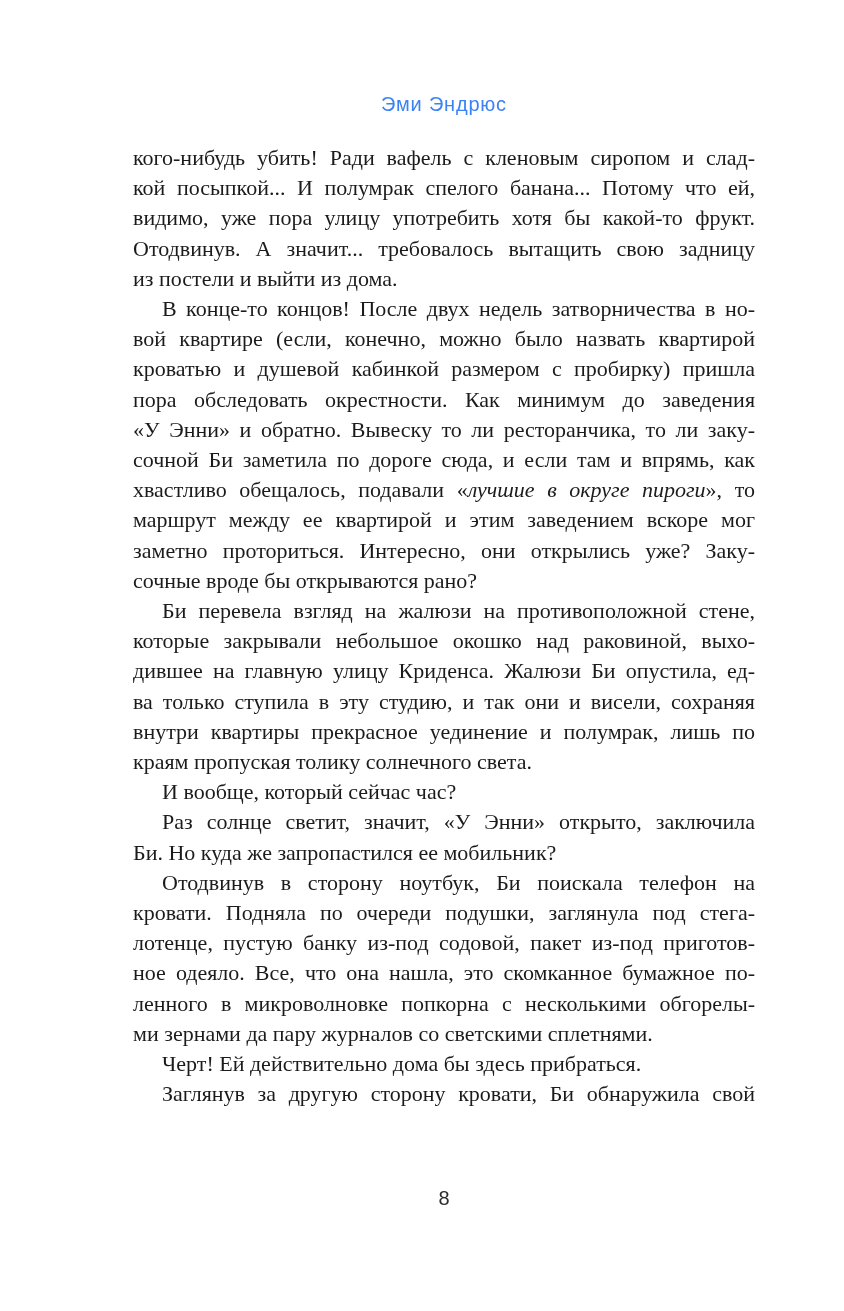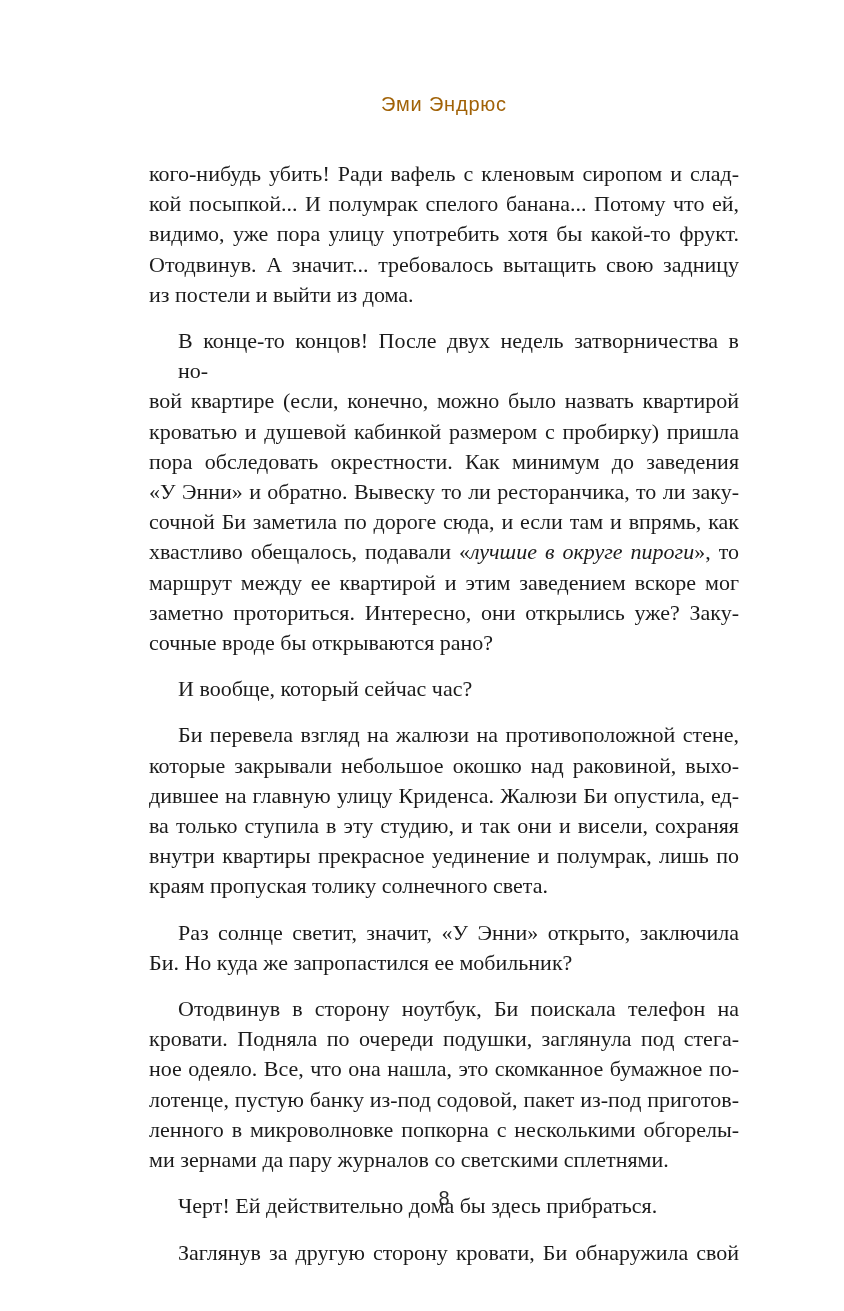--- a/index.html
+++ b/index.html
@@ -13,29 +13,29 @@
   }
   .running-head {
     position: absolute;
     top: 92px; left: 133px; width: 622px;
     text-align: center;
     font-family: "Liberation Sans", sans-serif;
     font-weight: 400;
     font-size: 20px;
     line-height: 24px;
     letter-spacing: 0.8px;
-    color: #a16207;
+    color: #3b82f6;
   }
   .text-block {
     position: absolute;
     top: 143px; left: 133px; width: 622px;
     font-size: 22px;
     line-height: 30.2px;
   }
-  .para { margin: 16px; }
+  .para { margin: 0; }
   .line {
     text-align: justify;
     text-align-last: justify;
     overflow: hidden;
   }
   .line.last {
     text-align: center;
     text-align-last: left;
   }
   .line.indent { padding-left: 29px; }
@@ -71,39 +71,39 @@
       <div class="line">кроватью и душевой кабинкой размером с пробирку) пришла</div>
       <div class="line">пора обследовать окрестности. Как минимум до заведения</div>
       <div class="line">«У Энни» и обратно. Вывеску то ли ресторанчика, то ли заку-</div>
       <div class="line">сочной Би заметила по дороге сюда, и если там и впрямь, как</div>
       <div class="line"><span>хвастливо обещалось, подавали «</span><em>лучшие в округе пироги</em><span>», то</span></div>
       <div class="line">маршрут между ее квартирой и этим заведением вскоре мог</div>
       <div class="line">заметно проториться. Интересно, они открылись уже? Заку-</div>
       <div class="line last">сочные вроде бы открываются рано?</div>
     </div>
     <div class="para">
-      <div class="line last indent">И вообще, который сейчас час?</div>
-    </div>
-    <div class="para">
       <div class="line indent">Би перевела взгляд на жалюзи на противоположной стене,</div>
       <div class="line">которые закрывали небольшое окошко над раковиной, выхо-</div>
       <div class="line">дившее на главную улицу Криденса. Жалюзи Би опустила, ед-</div>
       <div class="line">ва только ступила в эту студию, и так они и висели, сохраняя</div>
       <div class="line">внутри квартиры прекрасное уединение и полумрак, лишь по</div>
       <div class="line last">краям пропуская толику солнечного света.</div>
     </div>
     <div class="para">
+      <div class="line last indent">И вообще, который сейчас час?</div>
+    </div>
+    <div class="para">
       <div class="line indent">Раз солнце светит, значит, «У Энни» открыто, заключила</div>
       <div class="line last">Би. Но куда же запропастился ее мобильник?</div>
     </div>
     <div class="para">
       <div class="line indent">Отодвинув в сторону ноутбук, Би поискала телефон на</div>
       <div class="line">кровати. Подняла по очереди подушки, заглянула под стега-</div>
+      <div class="line">лотенце, пустую банку из-под содовой, пакет из-под приготов-</div>
       <div class="line">ное одеяло. Все, что она нашла, это скомканное бумажное по-</div>
-      <div class="line">лотенце, пустую банку из-под содовой, пакет из-под приготов-</div>
       <div class="line">ленного в микроволновке попкорна с несколькими обгорелы-</div>
       <div class="line last">ми зернами да пару журналов со светскими сплетнями.</div>
     </div>
     <div class="para">
       <div class="line last indent">Черт! Ей действительно дома бы здесь прибраться.</div>
     </div>
     <div class="para">
       <div class="line indent">Заглянув за другую сторону кровати, Би обнаружила свой</div>
     </div>
   </main>

